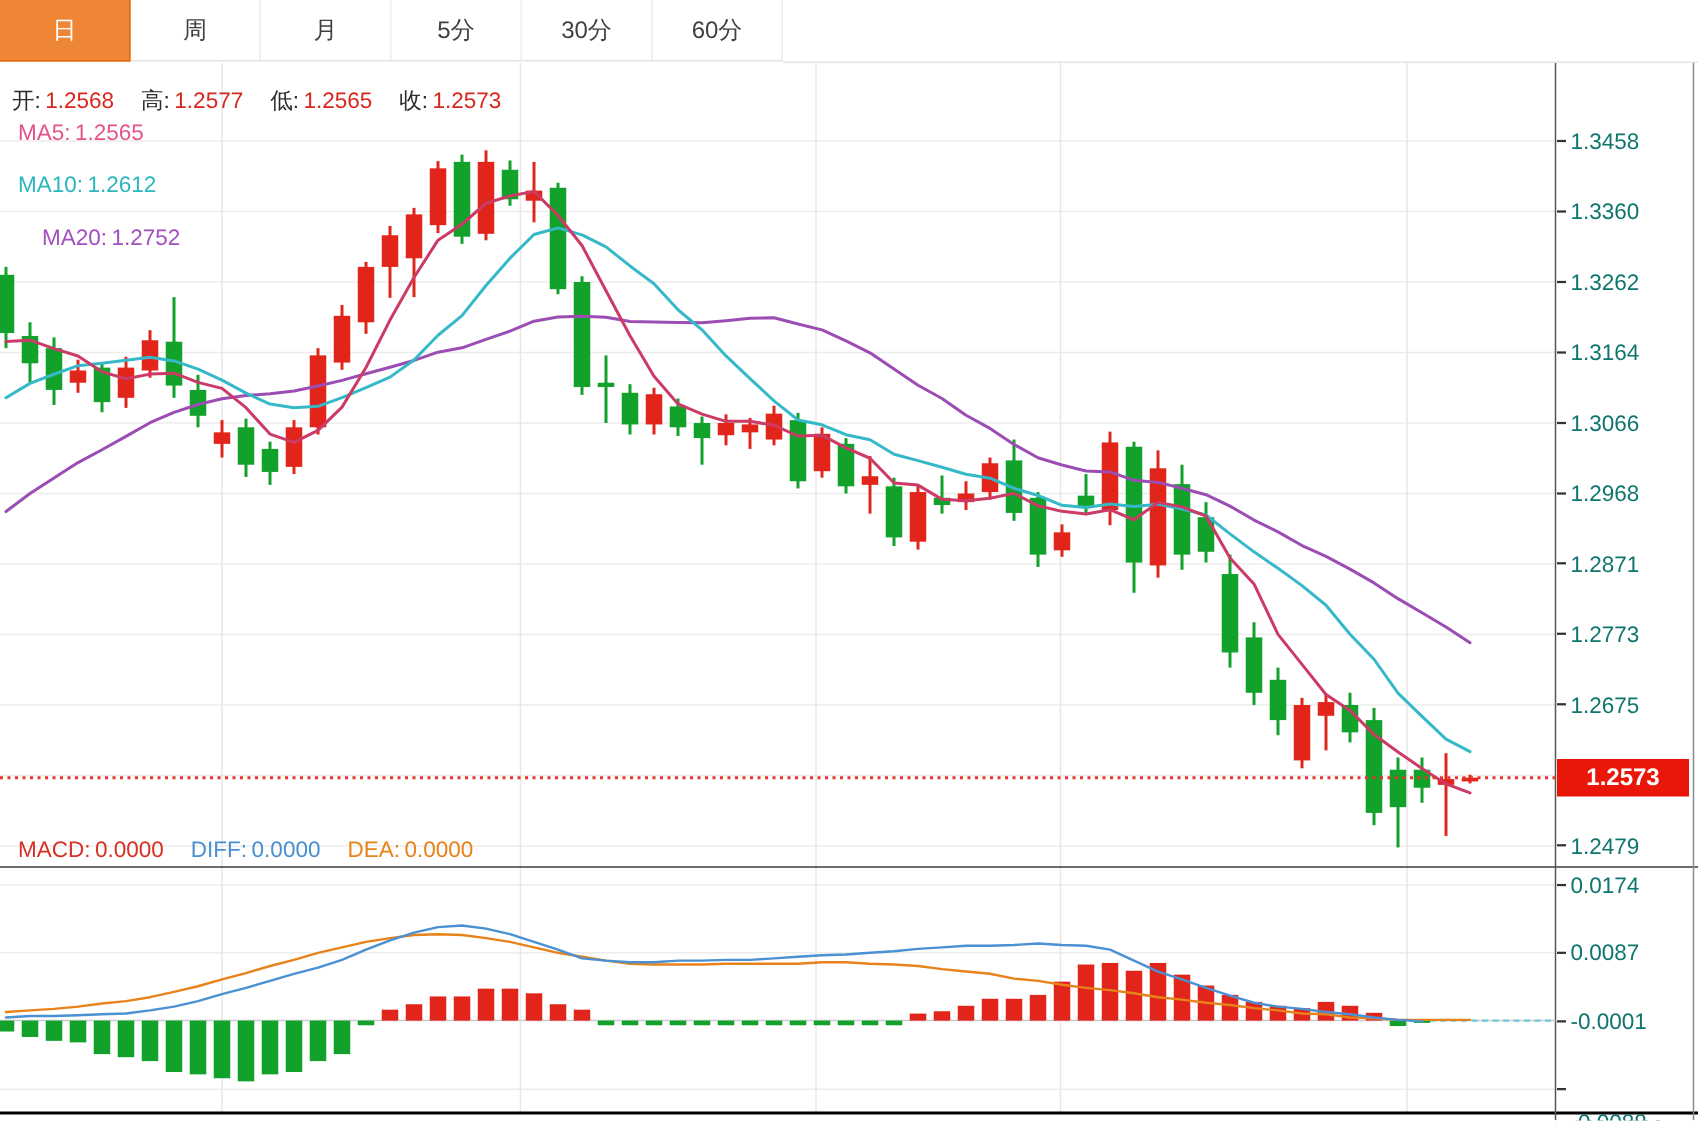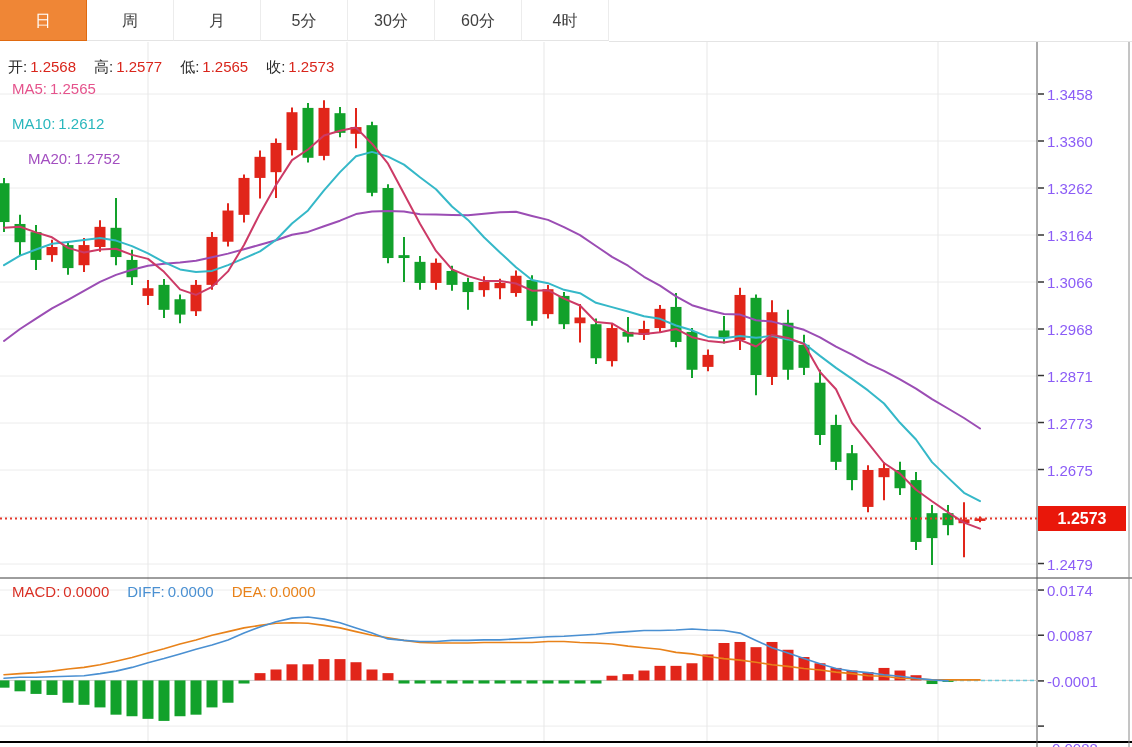--- a/index.html
+++ b/index.html
@@ -9,21 +9,21 @@
   #tabbar{position:absolute;top:0;left:0;width:1132px;height:42px;display:flex;background:#fff;}
   .tab{width:87px;height:41px;line-height:41px;text-align:center;font-size:16px;color:#404040;
     border-right:1px solid #ececec;border-bottom:1px solid #e4e4e4;cursor:pointer;box-sizing:border-box;}
   .tab.active{background:#ef8636;color:#fff;border-right:1px solid #e06a10;border-bottom:1px solid #e06a10;}
   .tab-filler{flex:1;border-bottom:1px solid #e4e4e4;}
   
   .overlay{position:absolute;pointer-events:none;white-space:nowrap;}
   .row{display:flex;gap:18px;font-size:15px;}
   .pair .lbl{color:#2b2b2b;}
   .pair .val{margin-left:3px;}
-  .axis-label{position:absolute;left:1047px;font-size:15px;color:#8b5cf6;line-height:17px;}
+  .axis-label{position:absolute;left:1047px;font-size:15px;color:#0f766e;line-height:17px;}
   #price-tag{position:absolute;left:1038px;width:88px;height:25px;background:#e9170a;color:#fff;
     font-size:16px;font-weight:bold;text-align:center;line-height:25px;}
   svg{position:absolute;top:0;left:0;}
 </style>
 </head>
 <body>
 
 <div id="app">
   <svg id="chart-svg" width="1132" height="747" viewBox="0 0 1132 747">
       <line x1="0" y1="94" x2="1037" y2="94" stroke="#ececec" stroke-width="1"></line>
@@ -261,36 +261,35 @@
       <line x1="0" y1="518.4371500000001" x2="1037" y2="518.4371500000001" stroke="#e4372b" stroke-width="2" stroke-dasharray="2,3"></line>
     </svg>
 
   <div id="tabbar">
       <div class="tab active">日</div>
       <div class="tab">周</div>
       <div class="tab">月</div>
       <div class="tab">5分</div>
       <div class="tab">30分</div>
       <div class="tab">60分</div>
-      <div class="tab">4时</div>
       <div class="tab-filler"></div>
     </div>
 
   <div class="overlay row" style="top:58px;left:8px;">
       <span class="pair"><span class="lbl">开:</span><span class="val" style="color: rgb(217, 38, 28);">1.2568</span></span>
       <span class="pair"><span class="lbl">高:</span><span class="val" style="color: rgb(217, 38, 28);">1.2577</span></span>
       <span class="pair"><span class="lbl">低:</span><span class="val" style="color: rgb(217, 38, 28);">1.2565</span></span>
       <span class="pair"><span class="lbl">收:</span><span class="val" style="color: rgb(217, 38, 28);">1.2573</span></span>
     </div>
   <div class="overlay row" style="top:80px;left:12px;flex-direction:column;">
       <span class="pair"><span class="lbl" style="color: rgb(229, 83, 140);">MA5:</span><span class="val" style="color: rgb(229, 83, 140);">1.2565</span></span>
       <span class="pair"><span class="lbl" style="color: rgb(42, 183, 189);">MA10:</span><span class="val" style="color: rgb(42, 183, 189);">1.2612</span></span>
       <span class="pair"><span class="lbl" style="color: rgb(163, 79, 192); margin-left: 16px;">MA20:</span><span class="val" style="color: rgb(163, 79, 192);">1.2752</span></span>
     </div>
-  <div class="overlay row" style="top:583px;left:12px;">
+  <div class="overlay row" style="top:558px;left:12px;">
       <span class="pair"><span class="lbl" style="color: rgb(217, 48, 37);">MACD:</span><span class="val" style="color: rgb(217, 48, 37);">0.0000</span></span>
       <span class="pair"><span class="lbl" style="color: rgb(74, 144, 210);">DIFF:</span><span class="val" style="color: rgb(74, 144, 210);">0.0000</span></span>
       <span class="pair"><span class="lbl" style="color: rgb(232, 130, 26);">DEA:</span><span class="val" style="color: rgb(232, 130, 26);">0.0000</span></span>
     </div>
 
   <div id="axis-labels">
       <div class="axis-label" style="top: 86px;">1.3458</div>
       <div class="axis-label" style="top: 133px;">1.3360</div>
       <div class="axis-label" style="top: 180px;">1.3262</div>
       <div class="axis-label" style="top: 226.999px;">1.3164</div>

